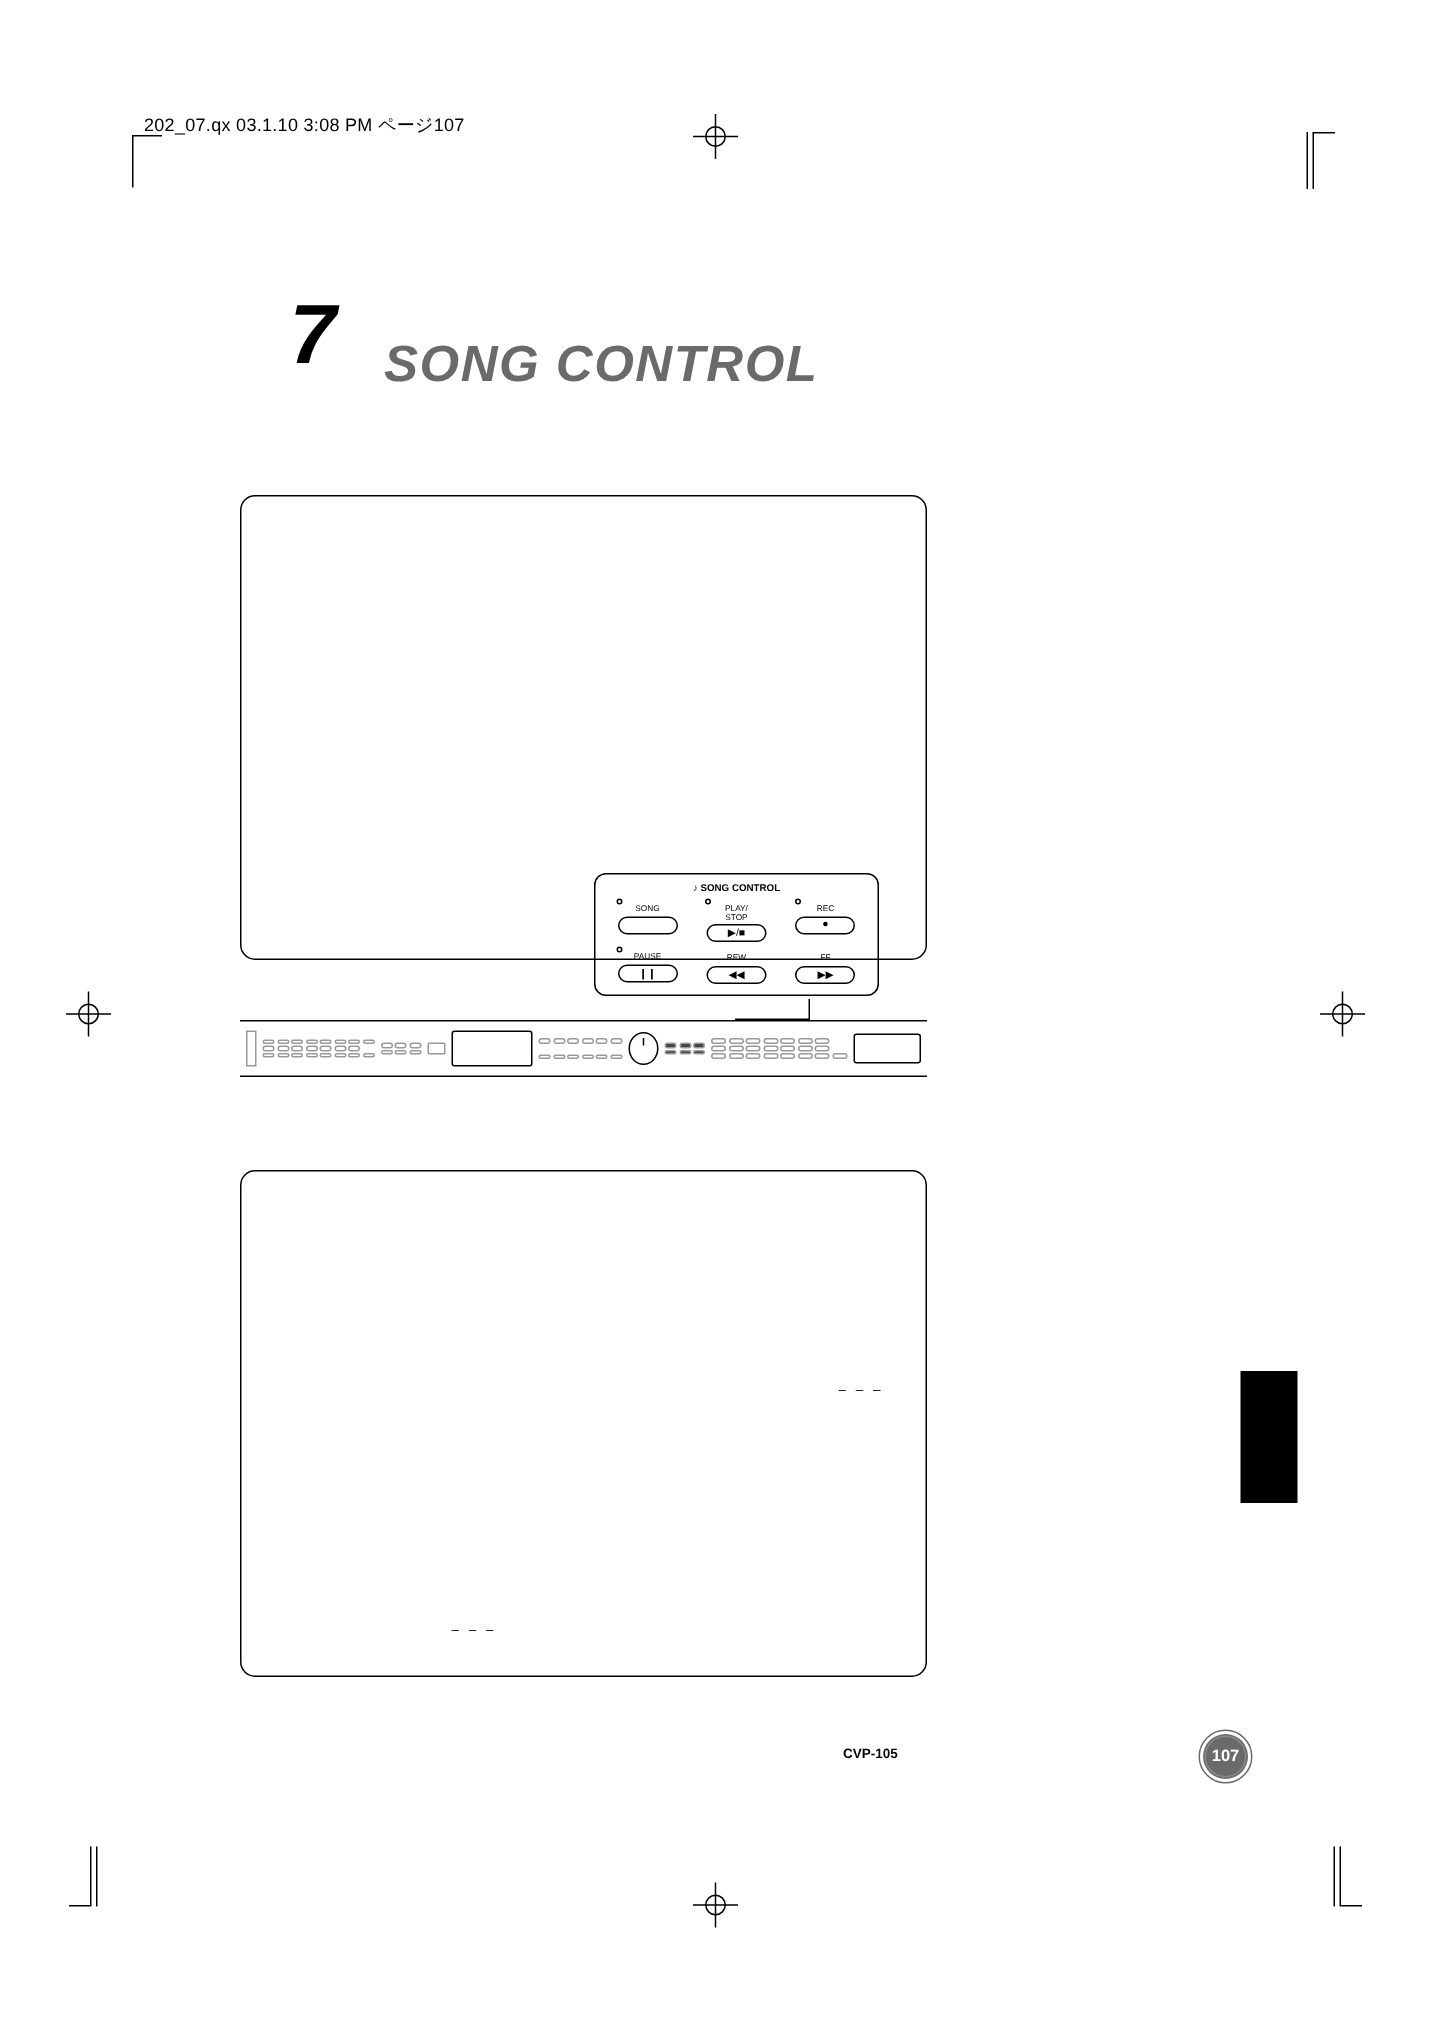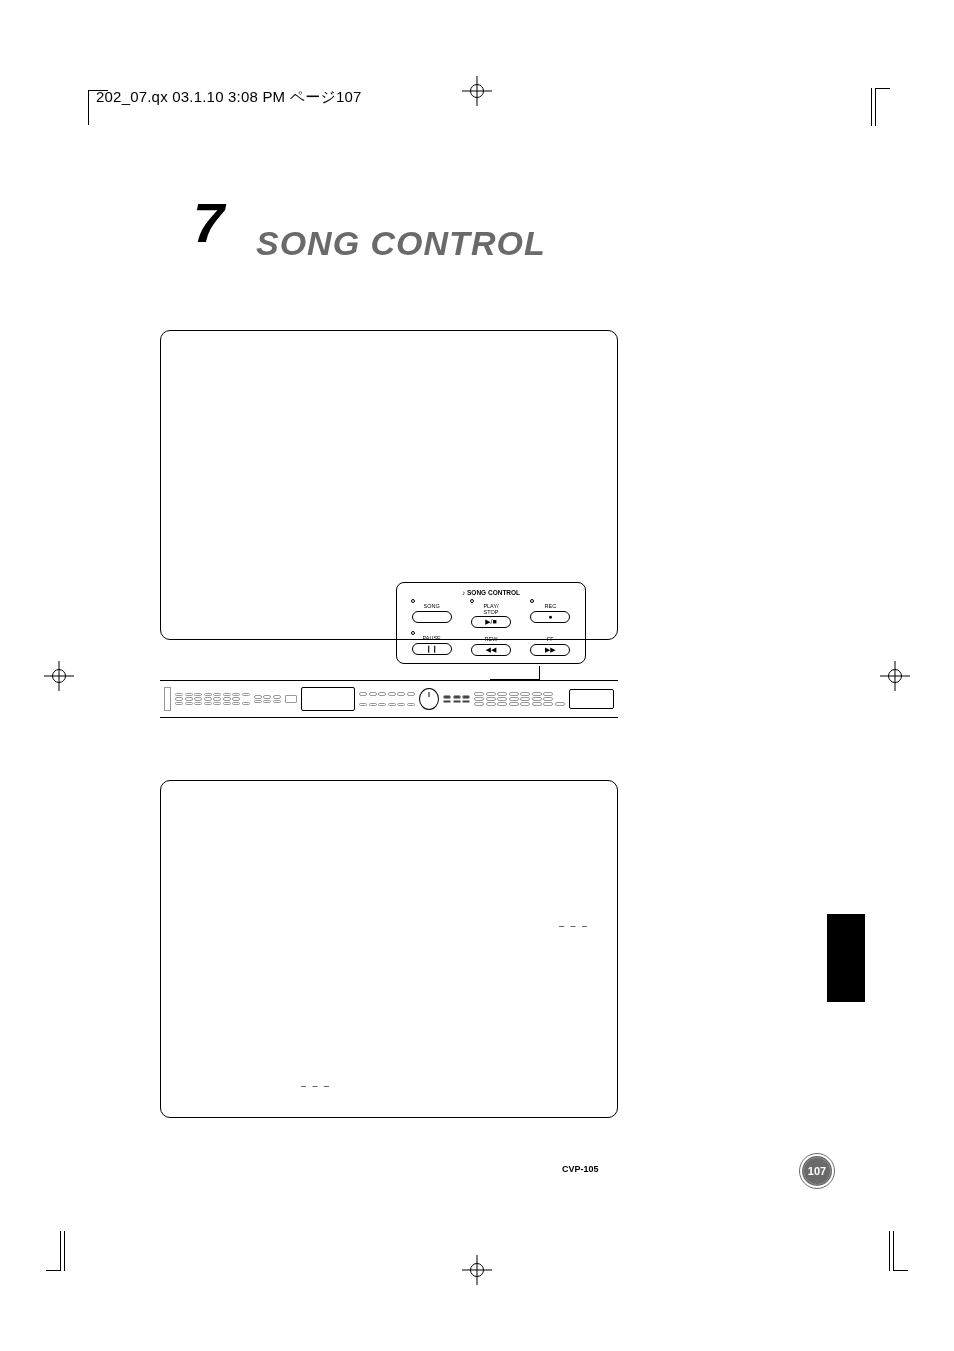--- a/index.html
+++ b/index.html
@@ -26,23 +26,23 @@
   .reg-bottom { position:absolute; bottom:72px; left:50%; transform:translateX(-50%);}
   .reg-left { position:absolute; top:50%; left:50px; transform:translateY(-50%);}
   .reg-right { position:absolute; top:50%; right:50px; transform:translateY(-50%);}
   .reg { width:18px; height:18px; }
   .reg::before { content:""; position:absolute; left:50%; top:-6px; bottom:-6px; width:1px; background:#000; transform:translateX(-50%);}
   .reg::after { content:""; position:absolute; top:50%; left:-6px; right:-6px; height:1px; background:#000; transform:translateY(-50%);}
   .reg-circle { position:absolute; inset:2px; border:1px solid #000; border-radius:50%;}
 
   .file-header {
     position: absolute;
-    top: 88px;
+    top: 75px;
     left: 96px;
-    font-size: 15px;
+    font-size: 12px;
     letter-spacing: 0.2px;
   }
 
   .chapter-num {
     position: absolute;
     top: 190px;
     left: 193px;
     font-size: 56px;
     font-weight: 900;
     font-style: italic;

